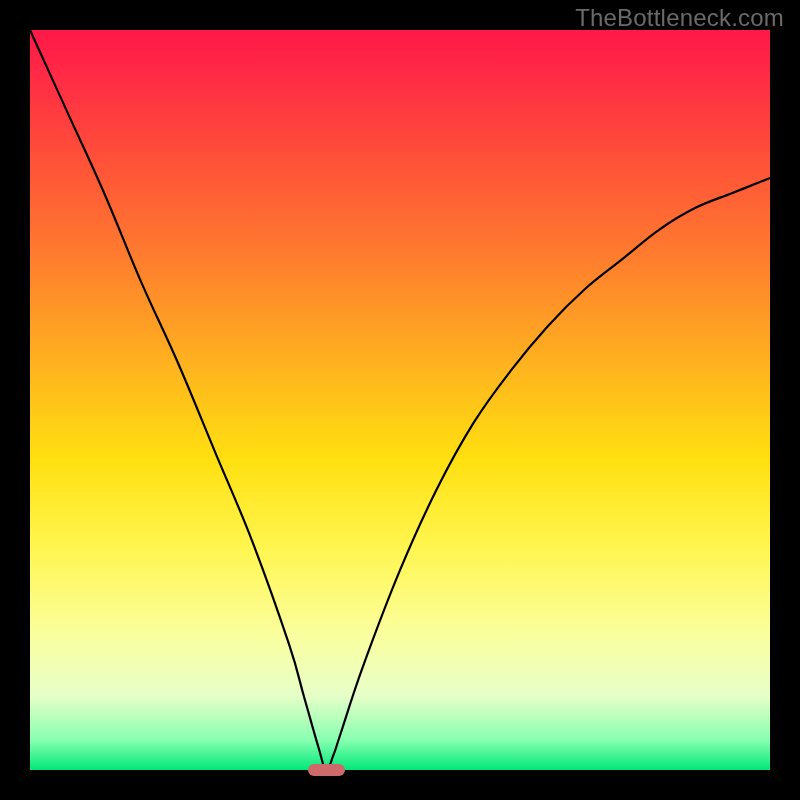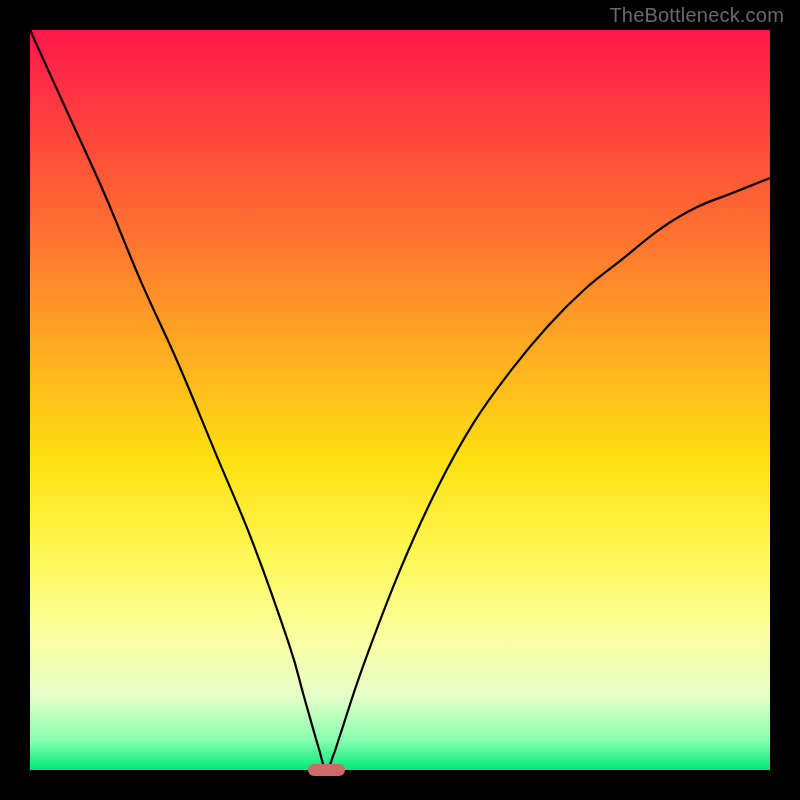--- a/index.html
+++ b/index.html
@@ -39,21 +39,21 @@
       #e6ffc8 90%,
       #86ffb0 96%,
       #00e878 100%
     );
   }
   .watermark {
     position: absolute;
     top: 4px;
     right: 16px;
     color: #6a6a6a;
-    font-size: 20px;
+    font-size: 24px;
     font-weight: 500;
     letter-spacing: 0.2px;
     user-select: none;
   }
   svg.curve {
     position: absolute;
     top: 0;
     left: 0;
     width: 740px;
     height: 740px;

